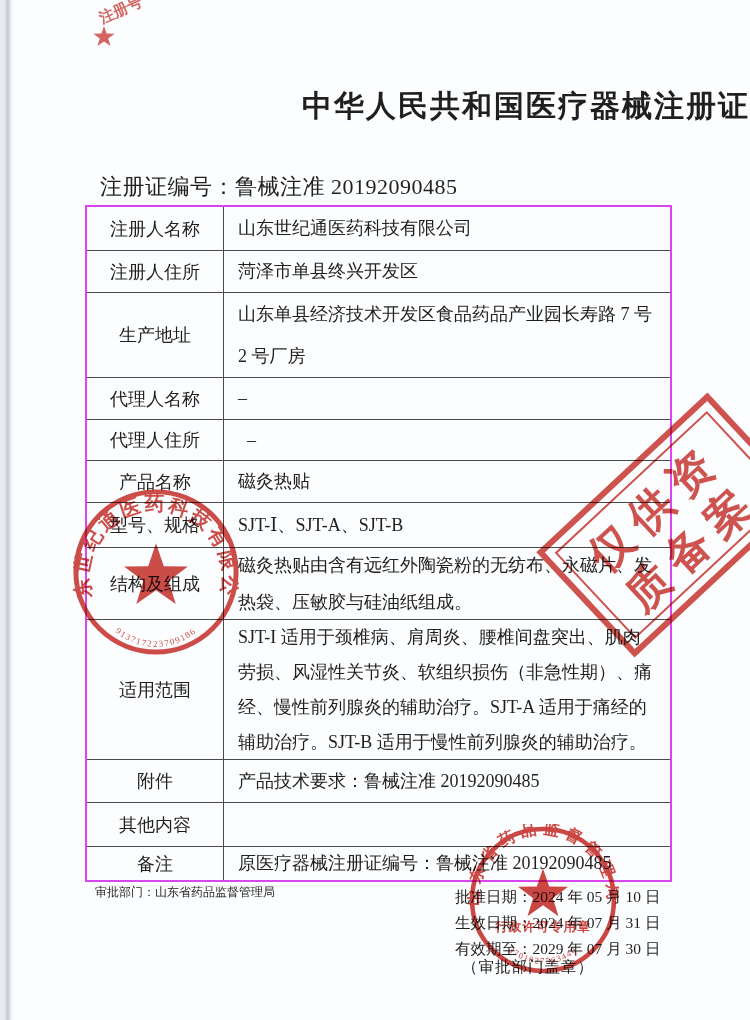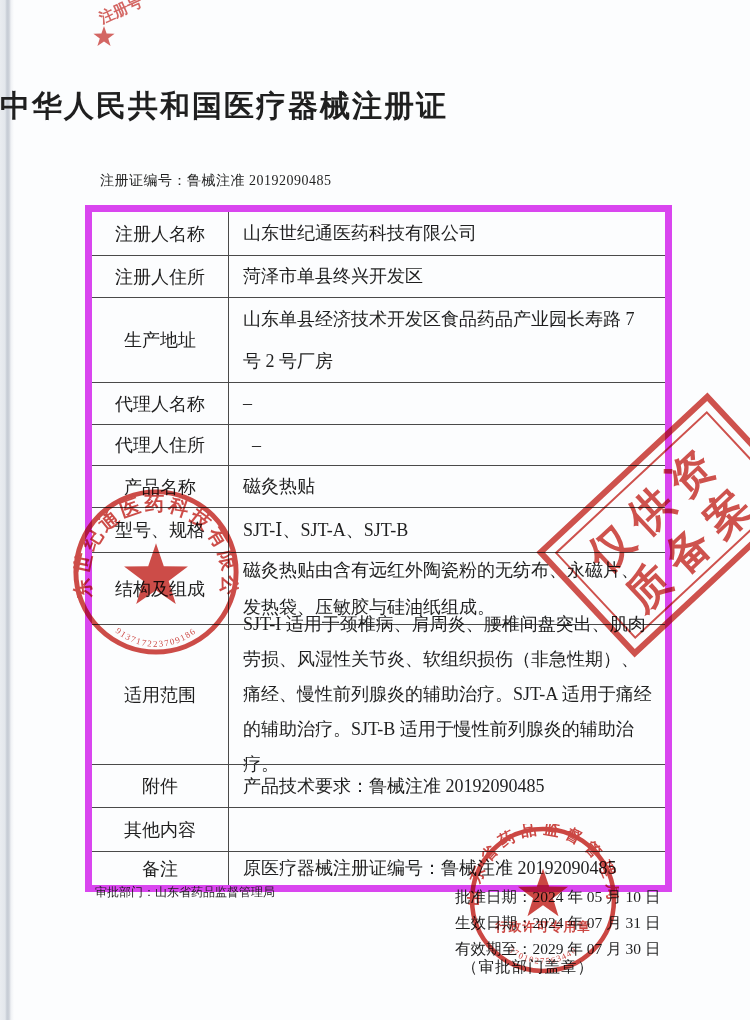--- a/index.html
+++ b/index.html
@@ -9,29 +9,29 @@
     font-family:"Liberation Serif","DejaVu Serif",serif;
     color:#1f1f1f;
   }
   
   .scan-edge{
     position:absolute;left:0;top:0;bottom:0;width:14px;
     background:linear-gradient(to right,#e9ecf0 0px,#e3e7ec 5px,#c6ccd5 7px,#ccd1d9 9px,#f0f2f5 11px,rgba(255,255,255,0) 14px);
   }
   .title{
     position:absolute;left:0;top:86px;width:750px;
-    text-align:left;font-size:30px;font-weight:bold;letter-spacing:2px;
+    text-align:right;font-size:30px;font-weight:bold;letter-spacing:2px;
   }
   .regline{
-    position:absolute;left:100px;top:172px;font-size:14px;letter-spacing:.5px;
+    position:absolute;left:100px;top:172px;font-size:22px;letter-spacing:.5px;
   }
   
   .cert-table{
     position:absolute;left:85px;top:205px;width:587px;
-    border:7px solid #d946ef;box-sizing:border-box;
+    border:2px solid #d946ef;box-sizing:border-box;
     display:flex;flex-direction:column;
   }
   .row{display:flex;border-top:1.5px solid #4a4a4a;box-sizing:border-box;}
   .row:first-child{border-top:none;}
   .cell-label{
     width:137px;min-width:137px;box-sizing:border-box;
     border-right:1.5px solid #4a4a4a;
     display:flex;align-items:center;justify-content:center;
     font-size:18px;text-align:center;
   }

